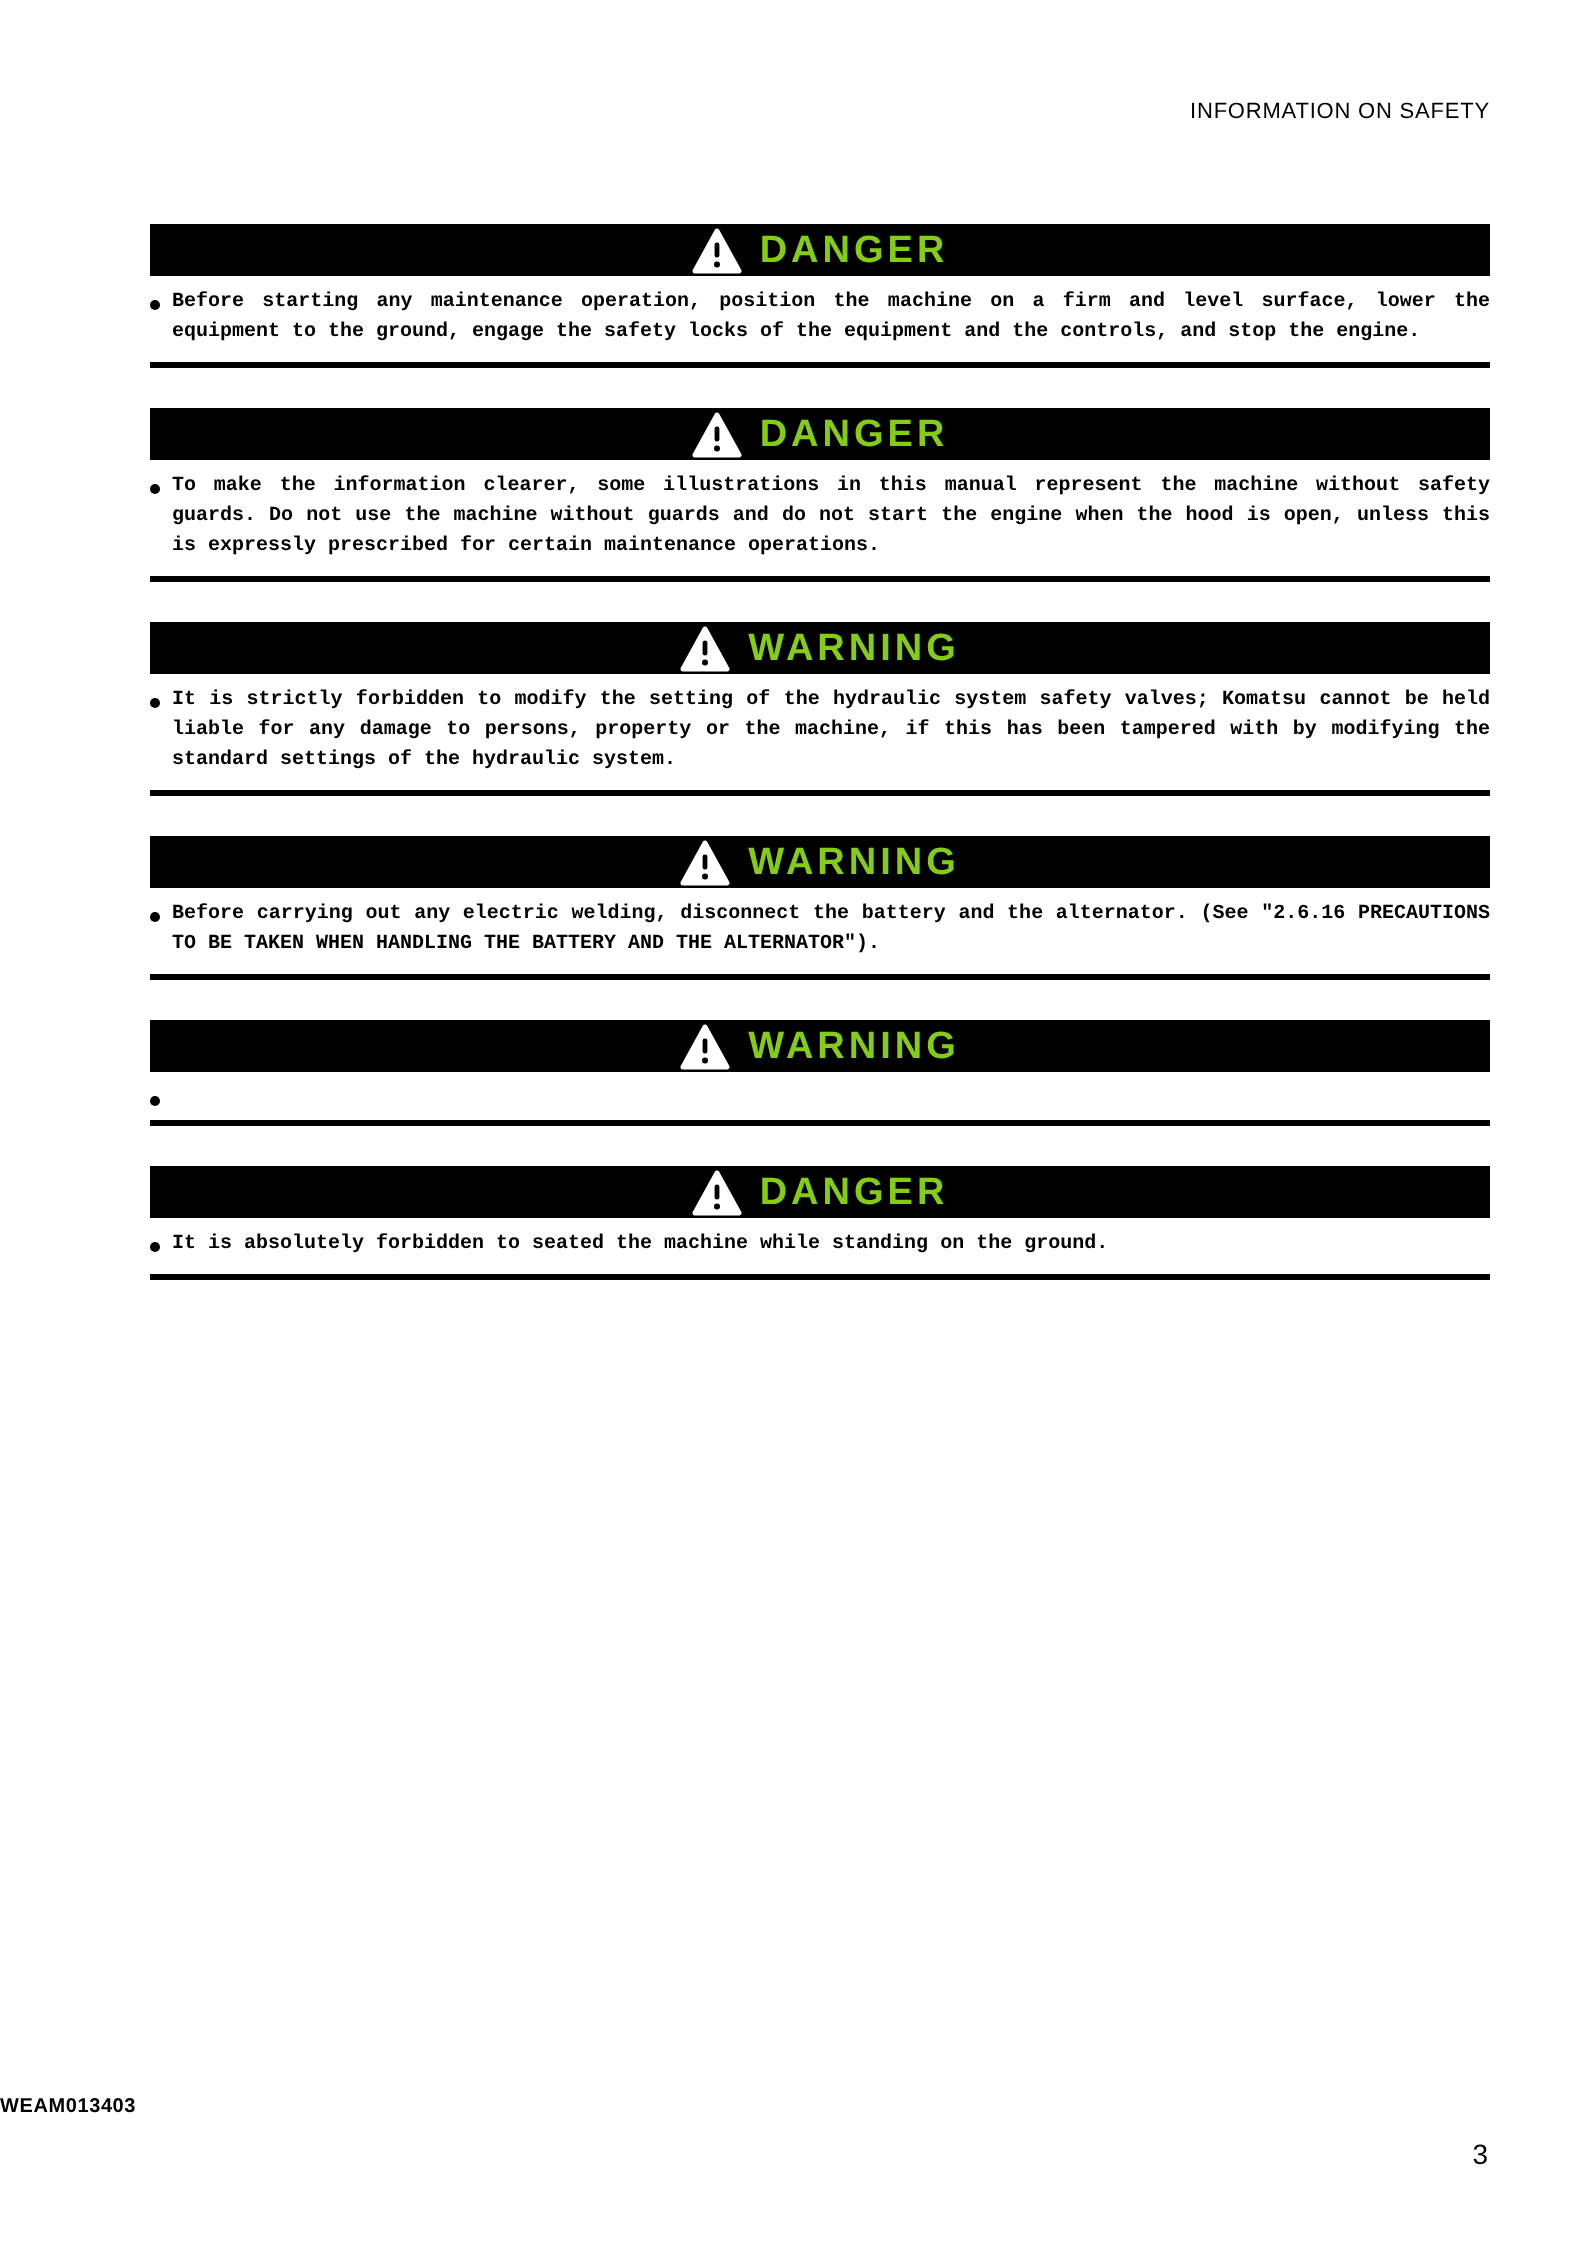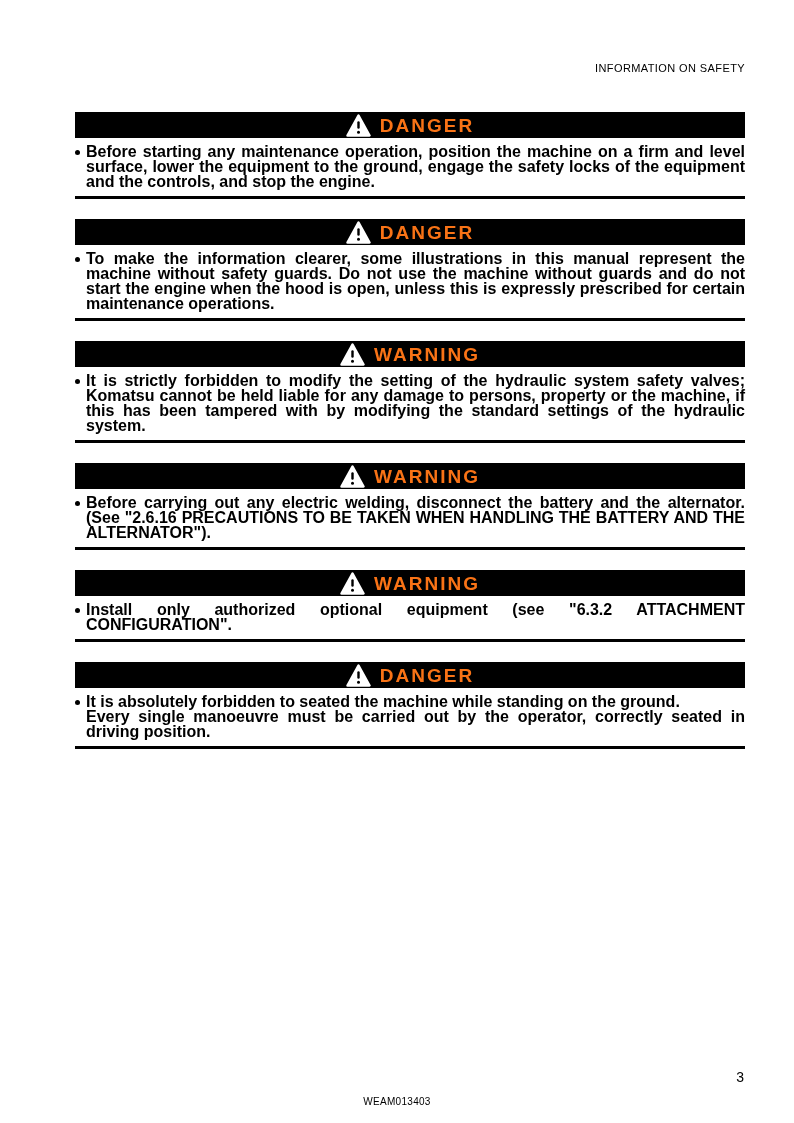--- a/index.html
+++ b/index.html
@@ -12,40 +12,40 @@
     width: 794px;
     height: 1123px;
     font-family: "Liberation Sans", sans-serif;
     color: #000000;
     overflow: hidden;
   }
 
   
   .page-header {
     position: absolute;
-    top: 62px;
+    top: 50px;
     right: 49px;
     font-size: 11px;
     letter-spacing: 0.4px;
     white-space: nowrap;
   }
 
   
   .content {
     position: absolute;
     top: 112px;
     left: 75px;
     width: 670px;
   }
 
   .section { margin-bottom: 20px; }
 
   .banner {
     background: #000000;
-    color: #f97316;
+    color: #84cc16;
     height: 26px;
     display: flex;
     align-items: center;
     justify-content: center;
     gap: 9px;
     margin-bottom: 4px;
   }
   .banner-label {
     font-weight: bold;
     font-size: 19px;
@@ -67,41 +67,42 @@
   .bullet-dot {
     width: 5px;
     height: 5px;
     border-radius: 50%;
     background: #000000;
     margin-top: 6px;
   }
   .text-col {
     flex: 1;
     font-weight: bold;
-    font-size: 16px;
+    font-size: 10px;
     line-height: 15px;
     text-align: justify;
+    font-family: Liberation Mono, monospace;
   }
   .text-col p { margin: 0; }
 
   .rule {
     height: 3px;
     background: #000000;
     margin-top: 7px;
   }
 
   
   .footer-code {
     position: absolute;
-    top: 1096px;
+    top: 1048px;
     left: 0;
     width: 100%;
-    text-align: center;
     font-size: 10px;
     letter-spacing: 0.3px;
+    font-weight: bold;
   }
   .footer-page {
     position: absolute;
     top: 1069px;
     right: 50px;
     font-size: 14px;
   }
 </style>
 </head>
 <body>
@@ -206,23 +207,20 @@
           <rect x="11.3" y="7.2" width="2.4" height="7.6" rx="1.2" fill="#000000"></rect>
           <circle cx="12.5" cy="18.2" r="1.5" fill="#000000"></circle>
         </svg>
       </span>
       <span class="banner-label">WARNING</span>
     </div>
     <div class="body-row">
       <div class="bullet-col">
           <div class="bullet-dot"></div>
         </div>
-      <div class="text-col">
-        <p>Install only authorized optional equipment (see "6.3.2 ATTACHMENT CONFIGURATION".</p>
-      </div>
     </div>
     <div class="rule"></div>
   </div>
 
   <div class="section">
     <div class="banner">
       <span class="tri-icon">
         <svg width="25" height="23" viewBox="0 0 25 23">
           <polygon points="12.5,1.5 23.5,21.5 1.5,21.5" fill="#ffffff" stroke="#ffffff" stroke-width="2.5" stroke-linejoin="round"></polygon>
           <rect x="11.3" y="7.2" width="2.4" height="7.6" rx="1.2" fill="#000000"></rect>
@@ -230,21 +228,20 @@
         </svg>
       </span>
       <span class="banner-label">DANGER</span>
     </div>
     <div class="body-row">
       <div class="bullet-col">
           <div class="bullet-dot"></div>
         </div>
       <div class="text-col">
         <p>It is absolutely forbidden to seated the machine while standing on the ground.</p>
-        <p>Every single manoeuvre must be carried out by the operator, correctly seated in driving position.</p>
       </div>
     </div>
     <div class="rule"></div>
   </div>
 
 </div>
 
 <div class="footer-code">WEAM013403</div>
 <div class="footer-page">3</div>
 

